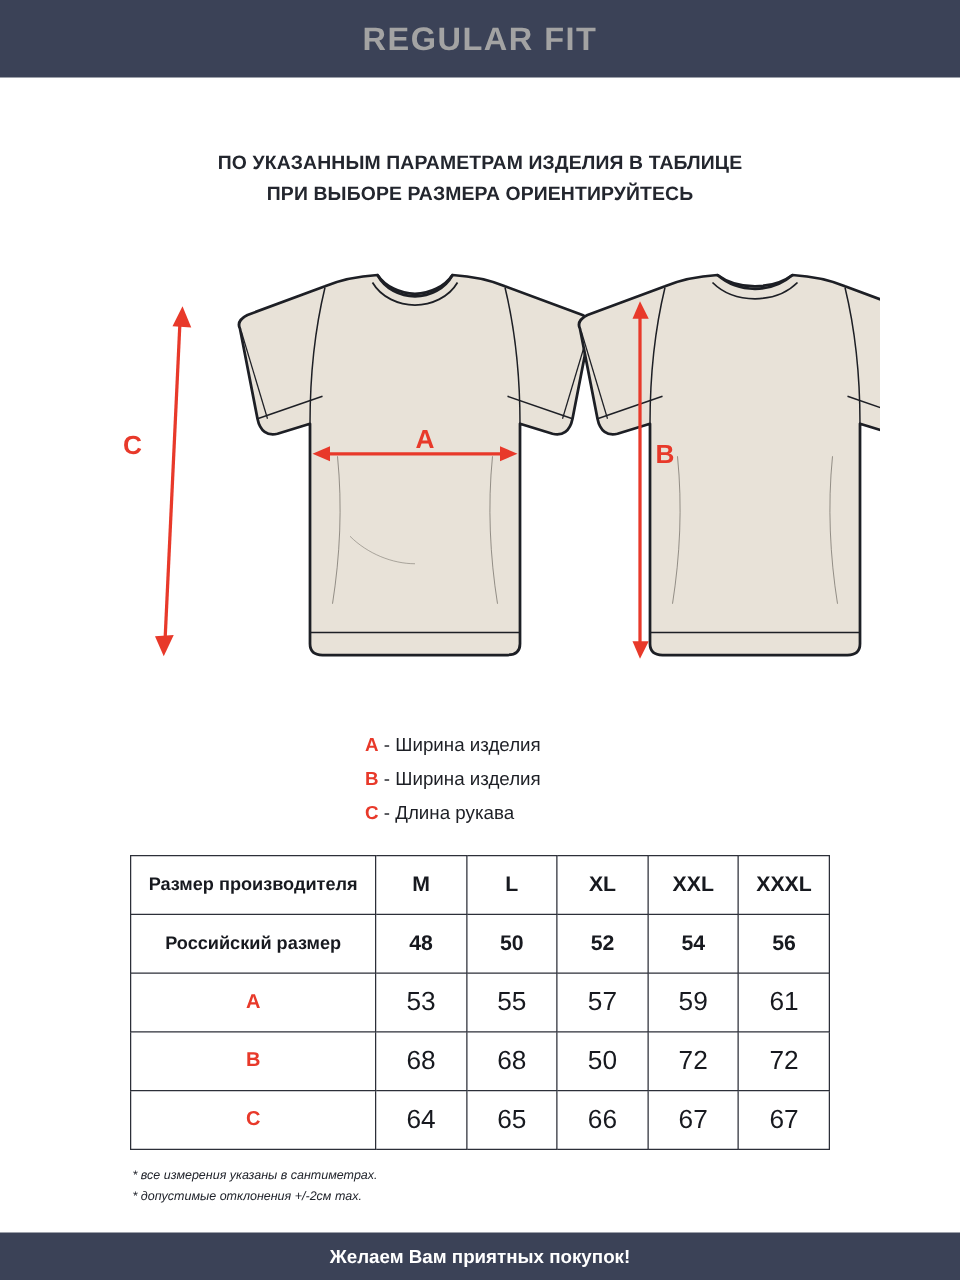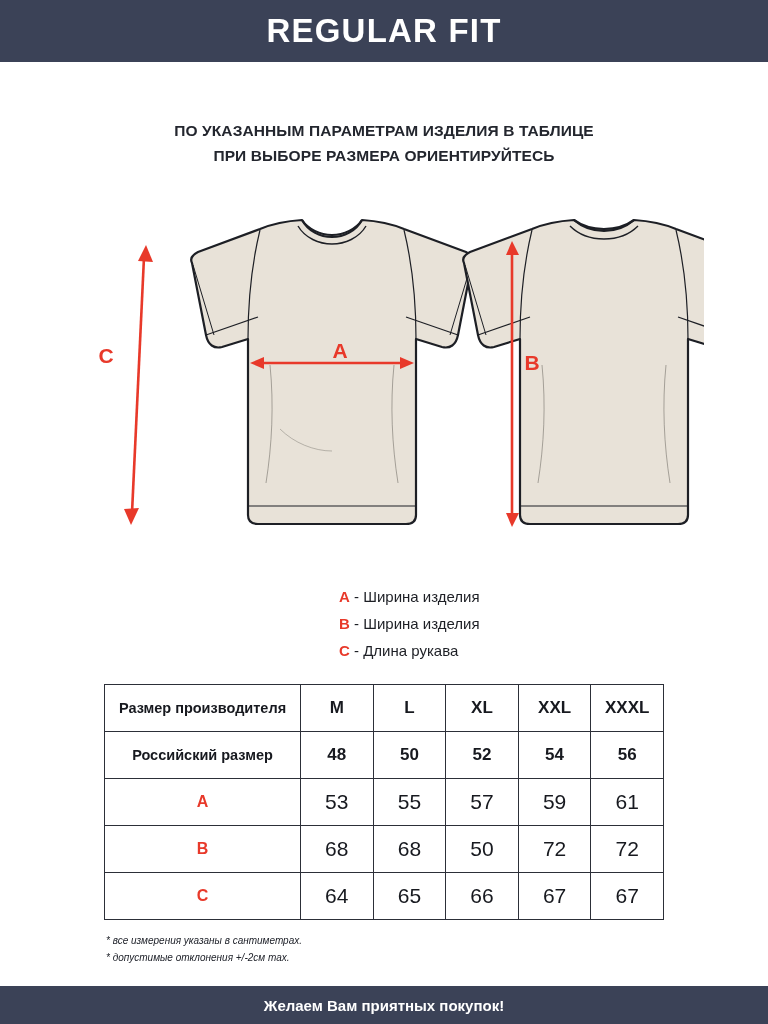--- a/index.html
+++ b/index.html
@@ -21,22 +21,22 @@
     position: absolute;
     top: 0; left: 0;
     width: 768px;
     height: 62px;
     background: #3b4257;
     display: flex;
     align-items: center;
     justify-content: center;
   }
   .header-title {
-    color: #ffffff;
-    font-size: 33px;
+    color: #a3a3a3;
+    font-size: 26px;
     font-weight: bold;
     letter-spacing: 1.2px;
     text-align: center;
   }
   
   .subtitle {
     position: absolute;
     top: 118px;
     left: 0;
     width: 768px;
@@ -57,21 +57,21 @@
   }
   
   .legend {
     position: absolute;
     top: 583px;
     left: 292px;
     font-size: 15px;
     color: #1d1f25;
     line-height: 27px;
   }
-  .legend-row { white-space: nowrap; margin-left: 47px; }
+  .legend-row { white-space: nowrap; }
   .legend-key {
     color: #e8392a;
     font-weight: bold;
     font-size: 15px;
   }
   
   .size-table {
     position: absolute;
     top: 684px;
     left: 104px;

